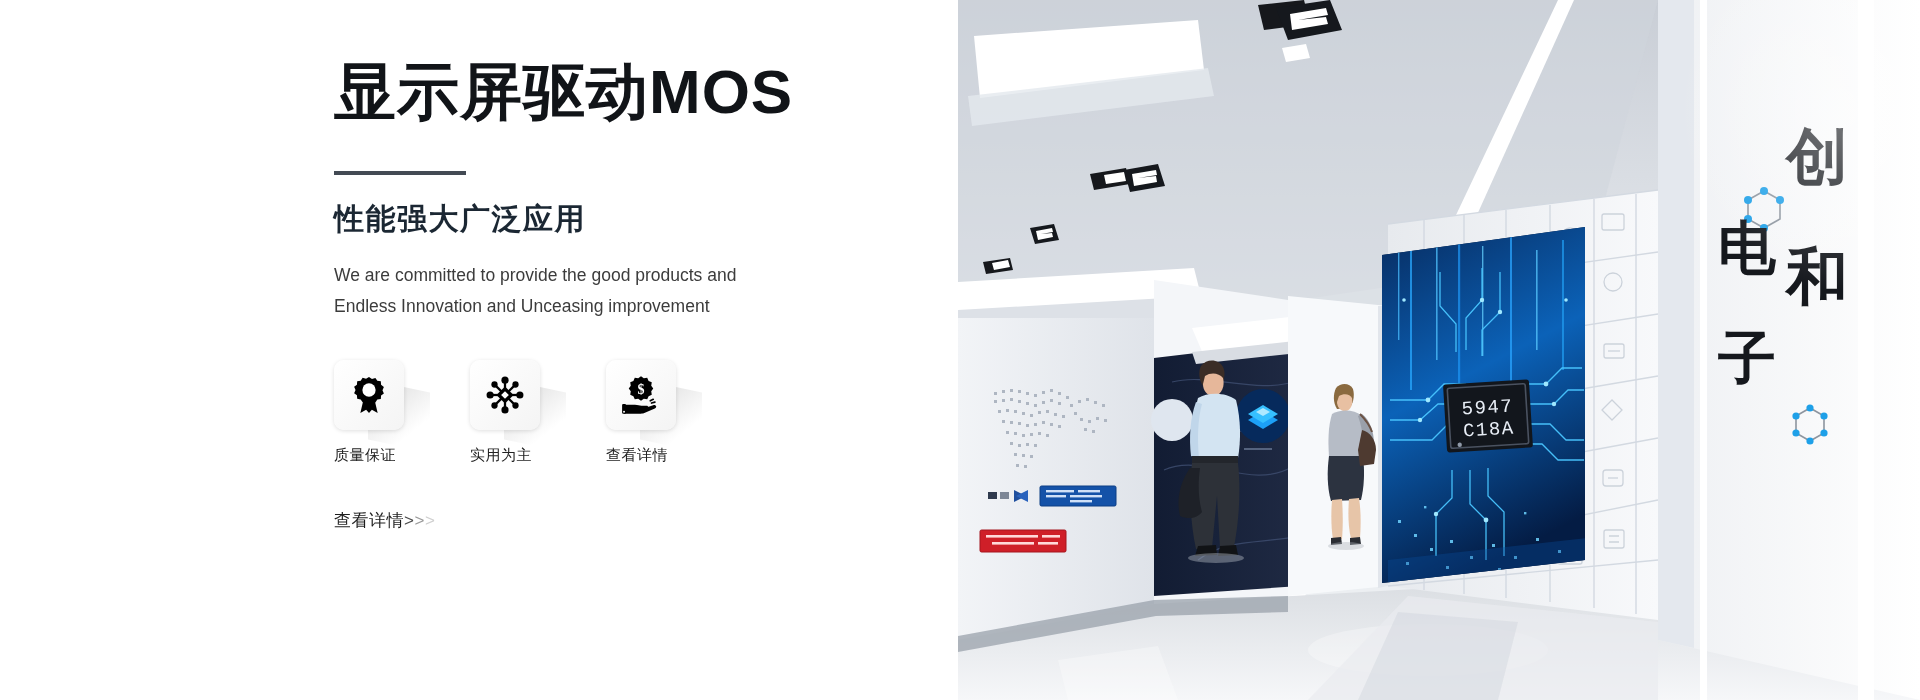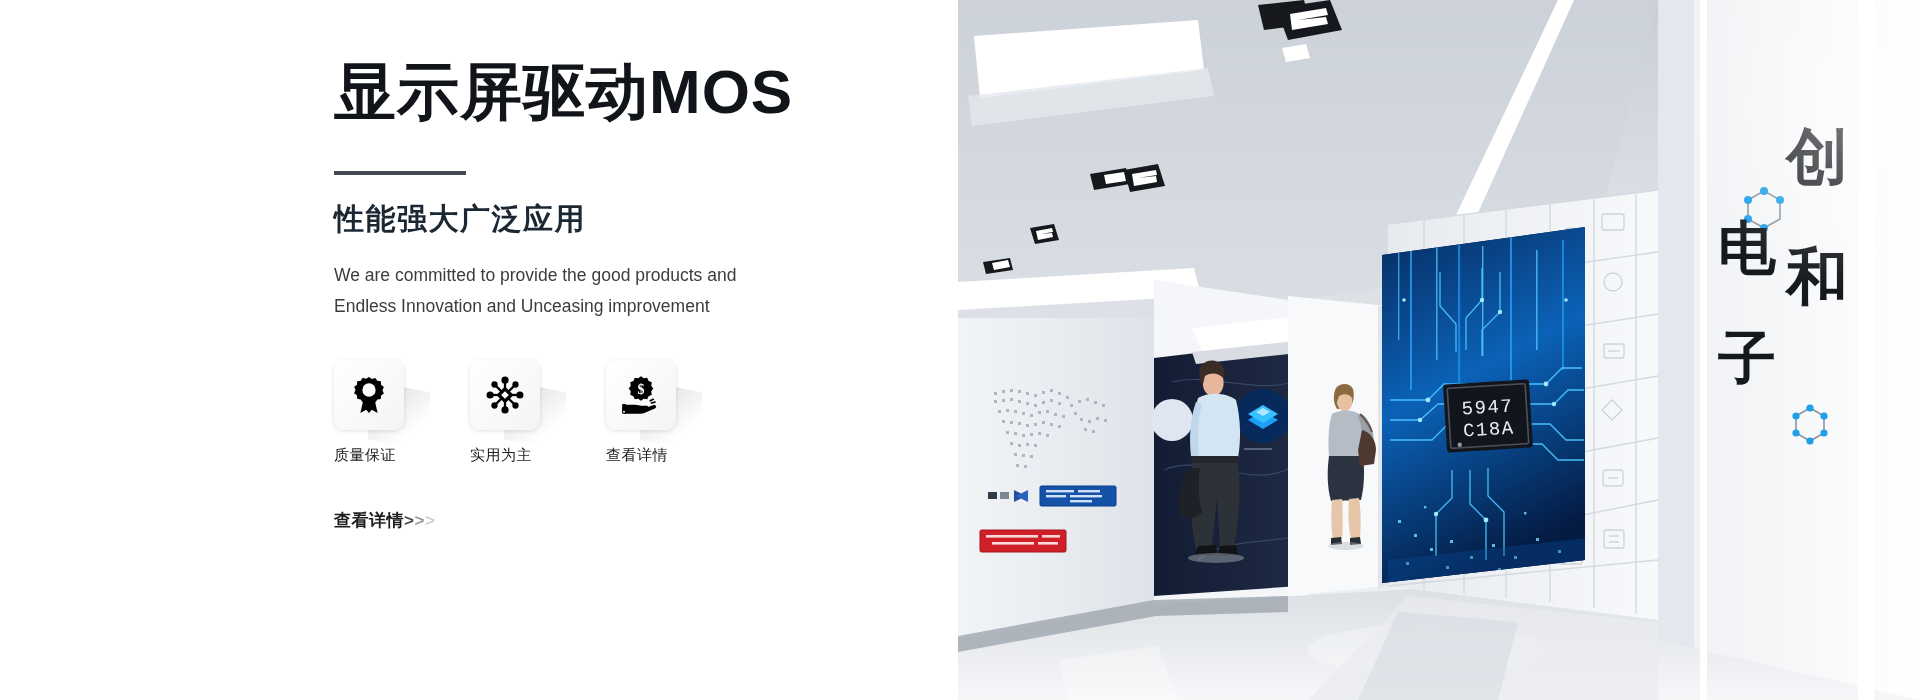--- a/index.html
+++ b/index.html
@@ -100,21 +100,20 @@
 
   
   .cta {
     display: inline-block;
     margin-top: 44px;
     font-size: 17px;
     color: #1d1d1d;
     text-decoration: none;
     letter-spacing: .5px;
     cursor: pointer;
-    font-weight: bold;
   }
   .cta .chev1 { color: #4a4a4a; }
   .cta .chev2 { color: #9a9a9a; }
   .cta .chev3 { color: #cfcfcf; }
 
   
   .photo {
     position: absolute;
     left: 958px; top: 0;
     width: 962px; height: 700px;

